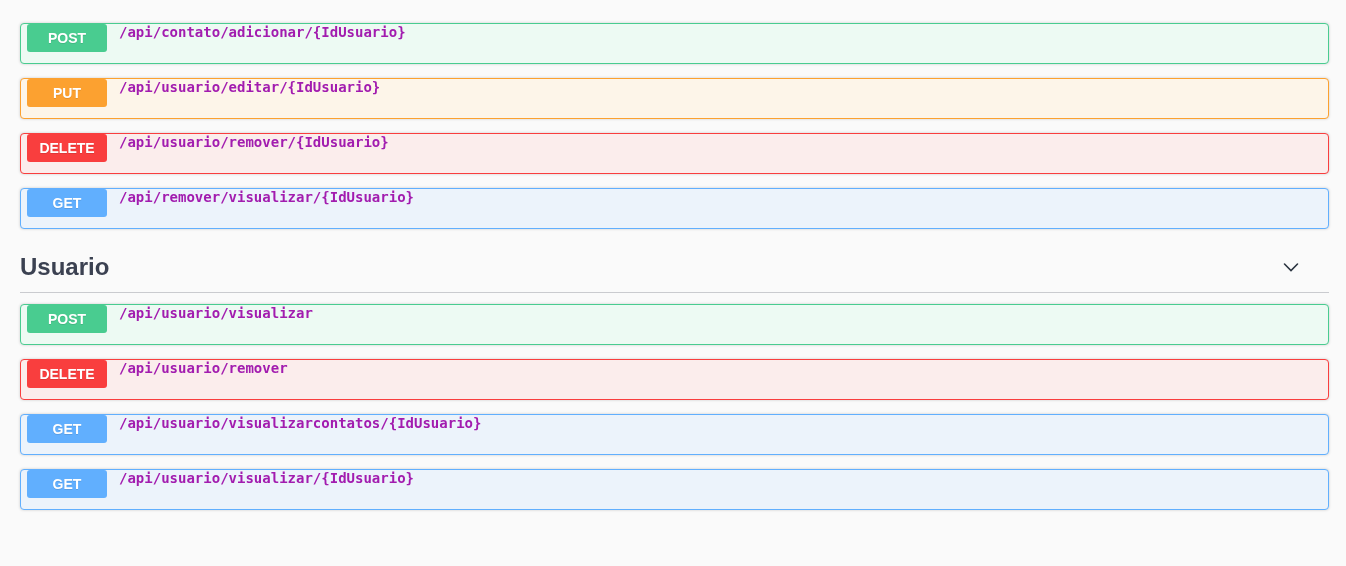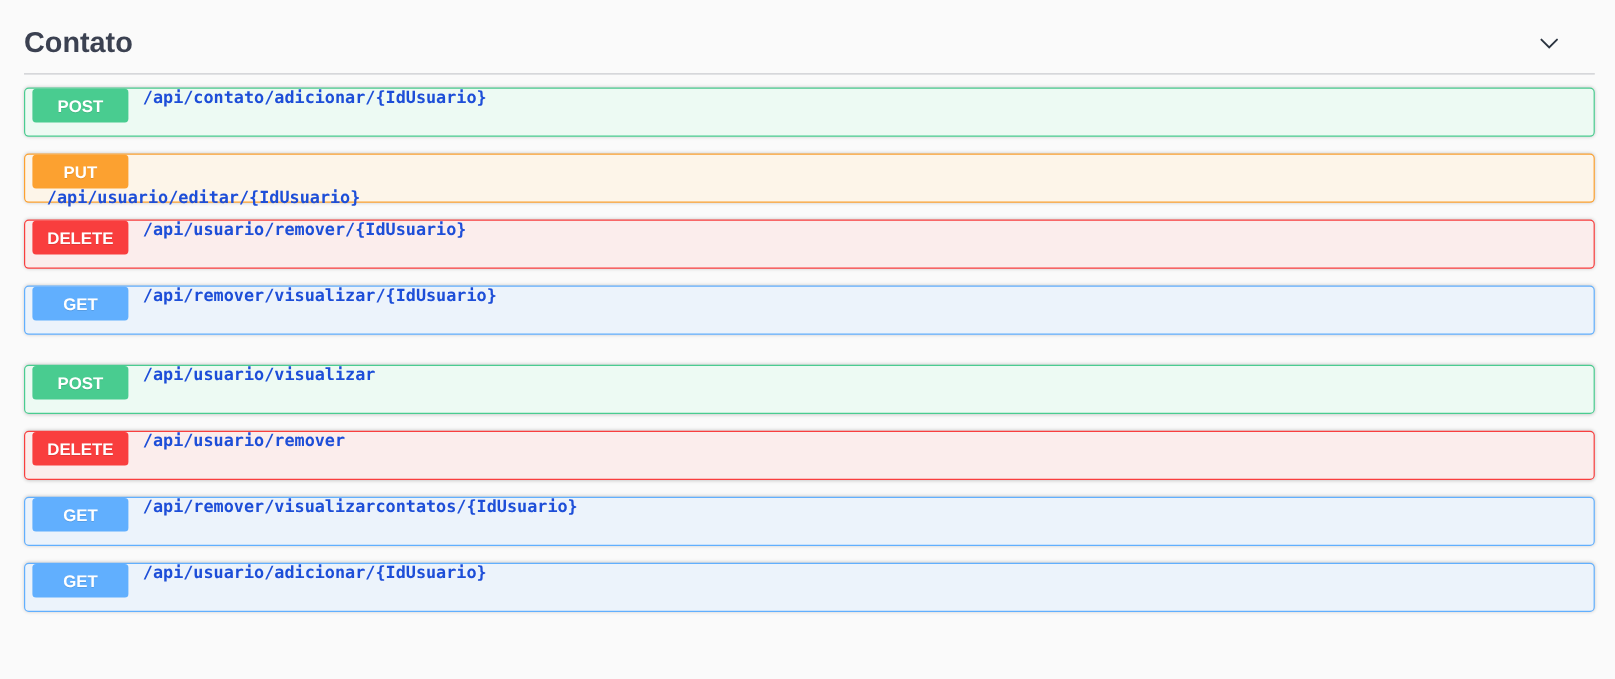--- a/index.html
+++ b/index.html
@@ -65,79 +65,79 @@
     font-weight: 700;
     color: #ffffff;
     text-shadow: 0 1px 0 rgba(0,0,0,.1);
     flex: 0 0 auto;
   }
   .endpoint-path {
     margin-left: 12px;
     font-family: "DejaVu Sans Mono", "Liberation Mono", monospace;
     font-size: 14px;
     font-weight: 700;
-    color: #1d4ed8;
+    color: #a21caf;
     letter-spacing: 0;
     white-space: nowrap;
   }
 </style>
 </head>
 <body>
 
 <div class="wrap" id="api-sections">
   <section class="tag-section">
-    <div class="tag-header">
-      <h3 class="tag-title">Contato</h3>
-      <button class="expand-btn">
-        <span>
-          <svg width="22" height="22" viewBox="0 0 22 22">
-            <path d="M4.5 8 L11 14.5 L17.5 8" fill="none" stroke="#2b3440" stroke-width="1.6" stroke-linecap="round"></path>
-          </svg>
-        </span>
-      </button>
-    </div>
     <div class="endpoint-list">
   <div class="endpoint-row" style="border-color: rgb(73, 204, 144); background: rgb(237, 250, 243);">
     <span class="method-badge" style="background: rgb(73, 204, 144);">POST</span>
     <span class="endpoint-path">/api/contato/adicionar/{IdUsuario}</span>
   </div>
 
-  <div class="endpoint-row" style="border-color: rgb(252, 161, 48); background: rgb(253, 245, 233); flex-direction: column;">
+  <div class="endpoint-row" style="border-color: rgb(252, 161, 48); background: rgb(253, 245, 233);">
     <span class="method-badge" style="background: rgb(252, 161, 48);">PUT</span>
     <span class="endpoint-path">/api/usuario/editar/{IdUsuario}</span>
   </div>
 
   <div class="endpoint-row" style="border-color: rgb(249, 62, 62); background: rgb(251, 237, 236);">
     <span class="method-badge" style="background: rgb(249, 62, 62);">DELETE</span>
     <span class="endpoint-path">/api/usuario/remover/{IdUsuario}</span>
   </div>
 
   <div class="endpoint-row" style="border-color: rgb(97, 175, 254); background: rgb(236, 243, 251);">
     <span class="method-badge" style="background: rgb(97, 175, 254);">GET</span>
     <span class="endpoint-path">/api/remover/visualizar/{IdUsuario}</span>
   </div>
 </div>
   </section>
 
   <section class="tag-section">
+    <div class="tag-header">
+      <h3 class="tag-title">Usuario</h3>
+      <button class="expand-btn">
+        <span>
+          <svg width="22" height="22" viewBox="0 0 22 22">
+            <path d="M4.5 8 L11 14.5 L17.5 8" fill="none" stroke="#2b3440" stroke-width="1.6" stroke-linecap="round"></path>
+          </svg>
+        </span>
+      </button>
+    </div>
     <div class="endpoint-list">
   <div class="endpoint-row" style="border-color: rgb(73, 204, 144); background: rgb(237, 250, 243);">
     <span class="method-badge" style="background: rgb(73, 204, 144);">POST</span>
     <span class="endpoint-path">/api/usuario/visualizar</span>
   </div>
 
   <div class="endpoint-row" style="border-color: rgb(249, 62, 62); background: rgb(251, 237, 236);">
     <span class="method-badge" style="background: rgb(249, 62, 62);">DELETE</span>
     <span class="endpoint-path">/api/usuario/remover</span>
   </div>
 
   <div class="endpoint-row" style="border-color: rgb(97, 175, 254); background: rgb(236, 243, 251);">
     <span class="method-badge" style="background: rgb(97, 175, 254);">GET</span>
-    <span class="endpoint-path">/api/remover/visualizarcontatos/{IdUsuario}</span>
+    <span class="endpoint-path">/api/usuario/visualizarcontatos/{IdUsuario}</span>
   </div>
 
   <div class="endpoint-row" style="border-color: rgb(97, 175, 254); background: rgb(236, 243, 251);">
     <span class="method-badge" style="background: rgb(97, 175, 254);">GET</span>
-    <span class="endpoint-path">/api/usuario/adicionar/{IdUsuario}</span>
+    <span class="endpoint-path">/api/usuario/visualizar/{IdUsuario}</span>
   </div>
 </div>
   </section>
 </div>
 
 </body></html>

